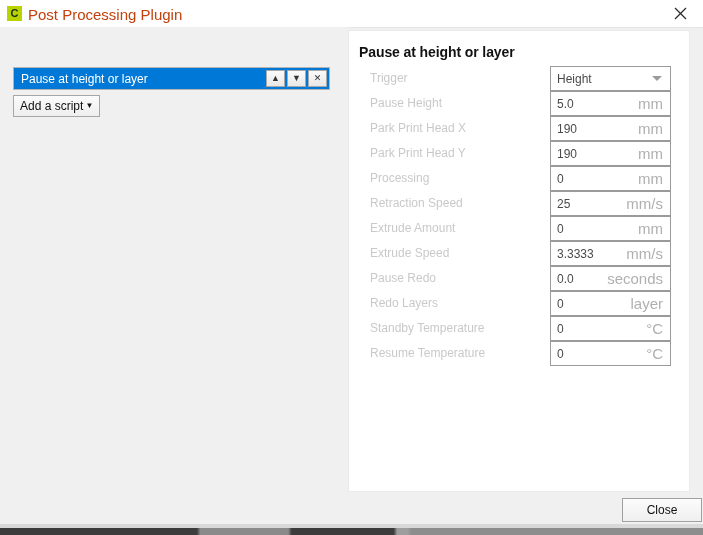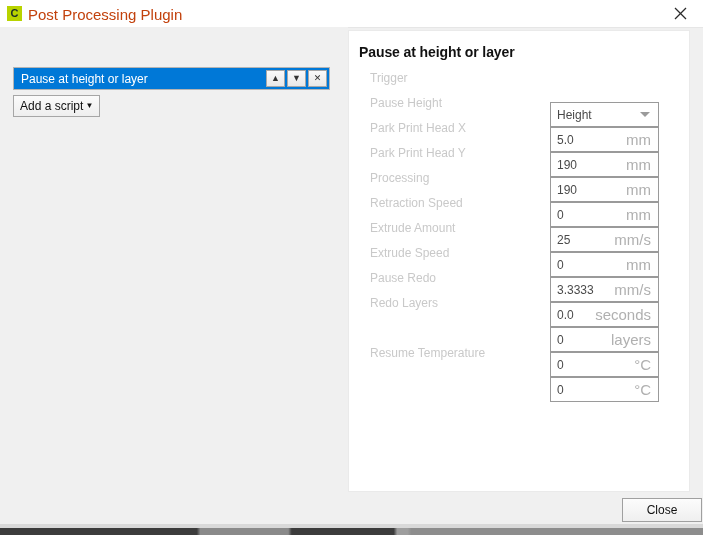--- a/index.html
+++ b/index.html
@@ -167,29 +167,28 @@
     left: 21px;
     top: 5px;
     font-size: 12px;
     color: #c9c9c9;
     white-space: nowrap;
   }
   .setting-field {
     position: absolute;
     left: 201px;
     top: 0px;
-    width: 109px;
+    width: 121px;
     height: 25px;
     border: 1px solid #9a9a9a;
     box-sizing: border-box;
     background: #ffffff;
     display: flex;
     align-items: center;
     cursor: text;
-    margin-top: 36px;
   }
   .setting-field.combo { cursor: pointer; }
   .field-value {
     font-size: 12px;
     color: #4a4a4a;
     margin-left: 6px;
     flex: 1;
     white-space: nowrap;
     overflow: hidden;
   }
@@ -347,24 +346,25 @@
         <div class="setting-label">Pause Redo</div>
         <div class="setting-field">
           <span class="field-value">0.0</span>
           <span class="field-unit">seconds</span>
         </div>
       </div>
       <div class="setting-row">
         <div class="setting-label">Redo Layers</div>
         <div class="setting-field">
           <span class="field-value">0</span>
-          <span class="field-unit">layers</span>
-        </div>
-      </div>
-      <div class="setting-row">
+          <span class="field-unit">layer</span>
+        </div>
+      </div>
+      <div class="setting-row">
+        <div class="setting-label">Standby Temperature</div>
         <div class="setting-field">
           <span class="field-value">0</span>
           <span class="field-unit">°C</span>
         </div>
       </div>
       <div class="setting-row">
         <div class="setting-label">Resume Temperature</div>
         <div class="setting-field">
           <span class="field-value">0</span>
           <span class="field-unit">°C</span>

